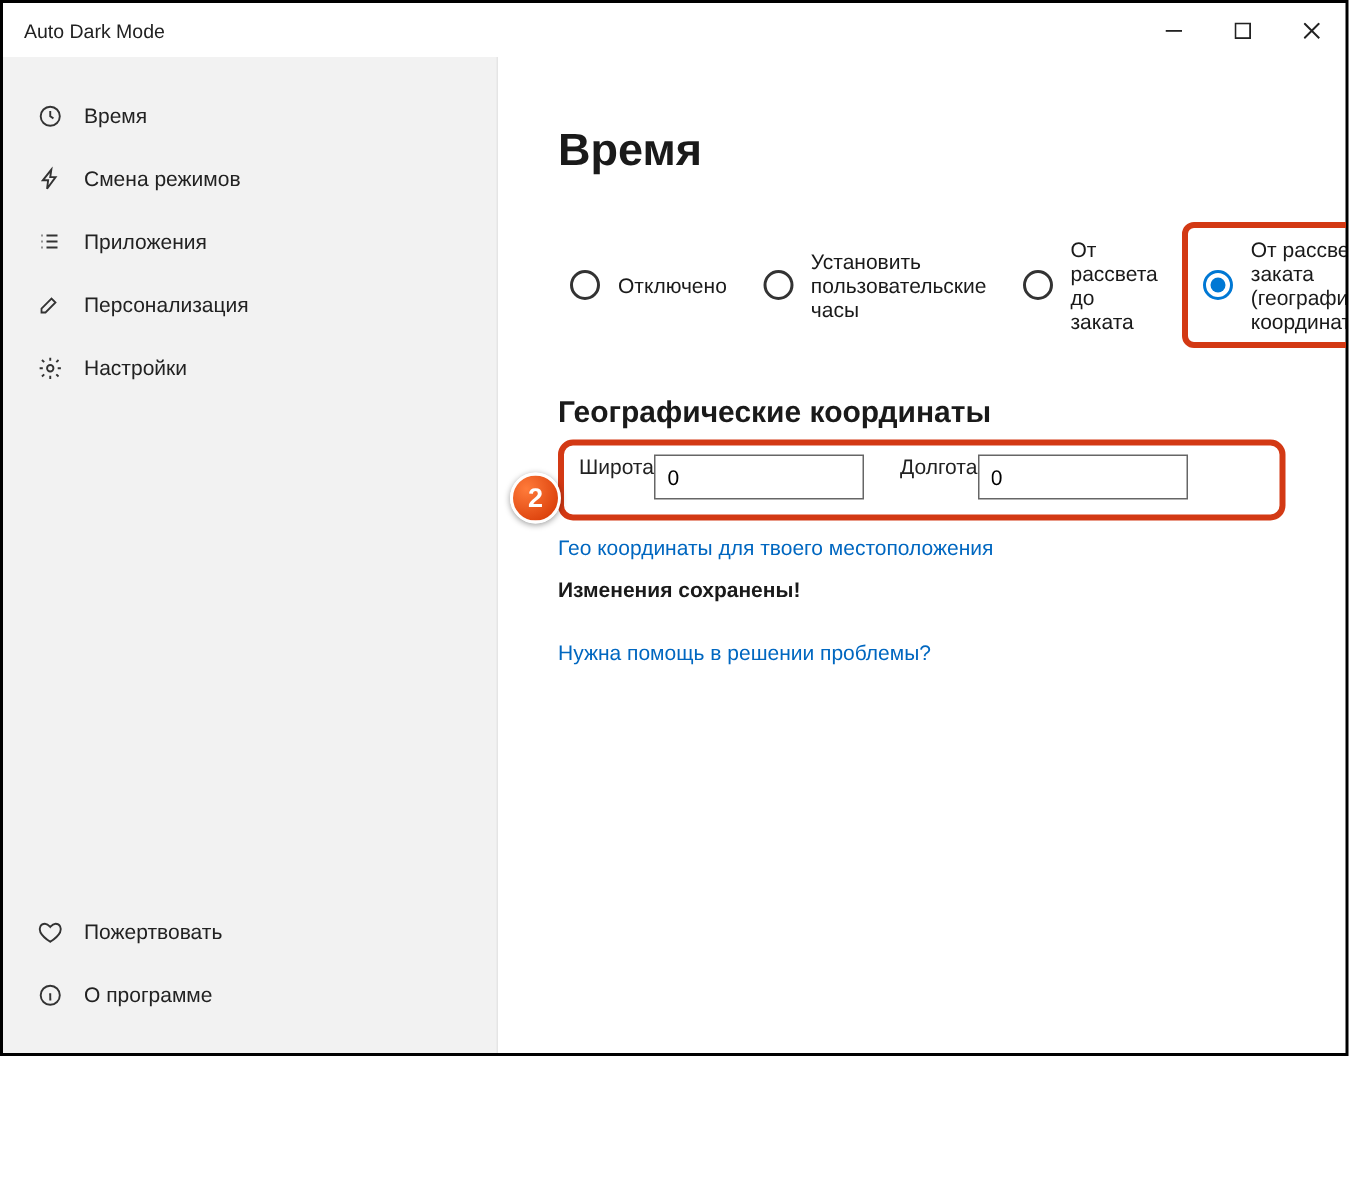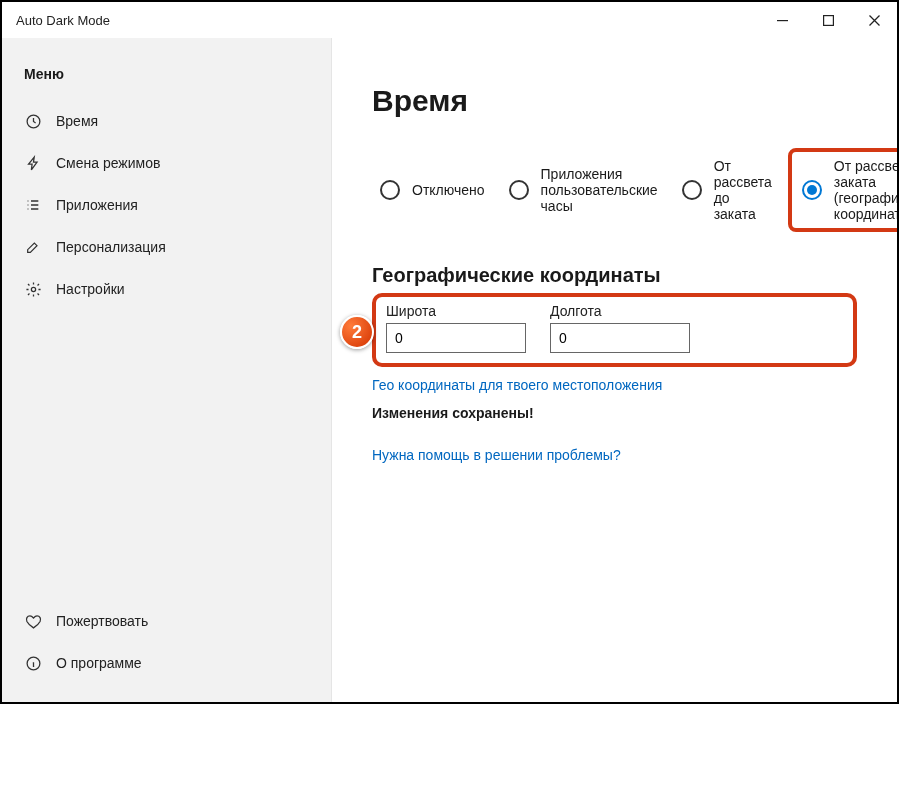--- a/index.html
+++ b/index.html
@@ -118,21 +118,21 @@
     margin: 28px 0 6px;
   }
   .coord-block {
     border: 4px solid #d33914;
     border-radius: 10px;
     padding: 6px 10px 10px;
     position: relative;
     margin-top: 2px;
   }
   .coord-row { display: flex; align-items: flex-end; gap: 24px; }
-  .field { display: flex; flex-direction: column; }
+  .field { display: flex; flex-direction: row; }
   .field label { font-size: 14px; margin-bottom: 4px; color: #222; }
   .text-input {
     width: 140px;
     height: 30px;
     border: 1.5px solid #666;
     padding: 3px 8px;
     font-family: inherit;
     font-size: 14px;
     background: #fff;
   }
@@ -190,21 +190,20 @@
       <div class="win-btn">
         <svg width="11" height="11" viewBox="0 0 11 11">
             <path d="M0.5 0.5 L10.5 10.5 M10.5 0.5 L0.5 10.5" stroke="#222" stroke-width="1.3"></path>
           </svg>
       </div>
     </div>
   </div>
 
   <div class="body">
     <div class="sidebar">
-      <div class="sidebar-heading">Меню</div>
       <div class="side-list">
         <div class="side-item">
           <span class="icon">
             <svg width="17" height="17" viewBox="0 0 24 24" fill="none" stroke="currentColor" stroke-width="1.8">
                 <circle cx="12" cy="12" r="9"></circle>
                 <path d="M12 7v5l3 2"></path>
               </svg>
           </span>
           <span>Время</span>
         </div>
@@ -267,21 +266,21 @@
     <div class="main">
       <h1 class="page-title">Время</h1>
 
       <div class="radio-group">
         <div class="radio-row">
           <span class="radio"></span>
           <span>Отключено</span>
         </div>
         <div class="radio-row">
           <span class="radio"></span>
-          <span>Приложения пользовательские часы</span>
+          <span>Установить пользовательские часы</span>
         </div>
         <div class="radio-row">
           <span class="radio"></span>
           <span>От рассвета до заката</span>
         </div>
         <div class="radio-row highlighted" style="position:relative;">
           <span class="radio checked"></span>
           <span>От рассвета до заката (географические координаты)</span>
           <div class="callout" style="right:-28px; top:-2px;">1</div>
         </div>

